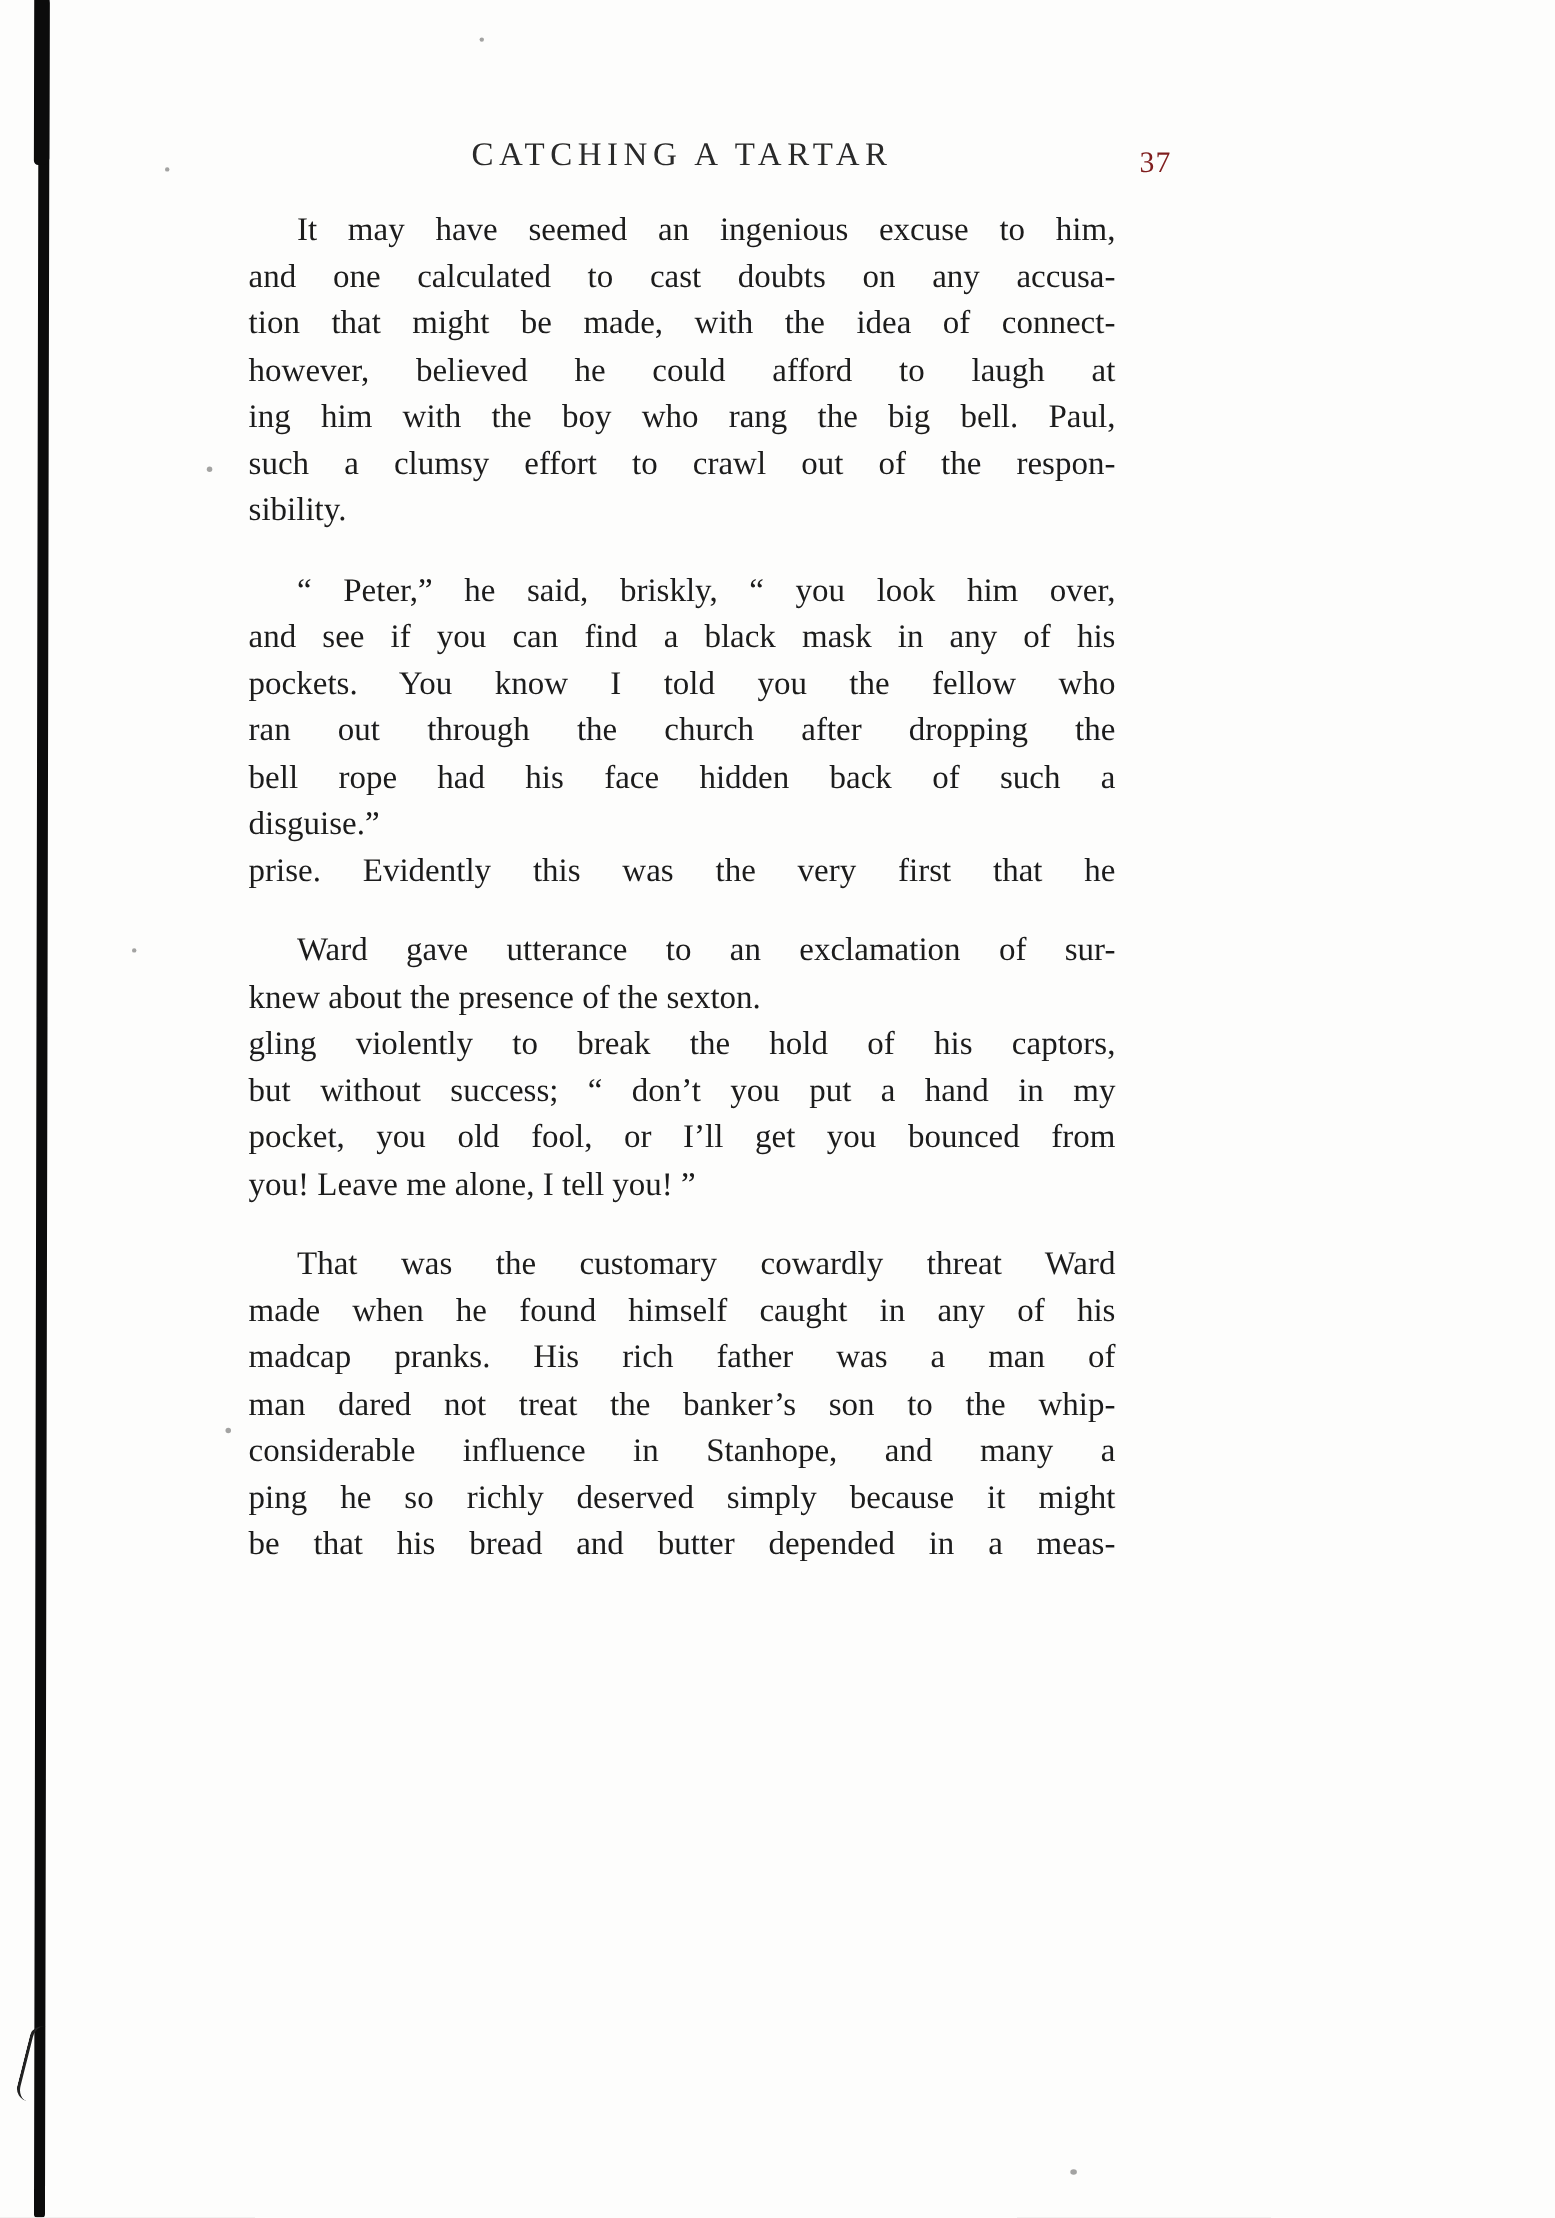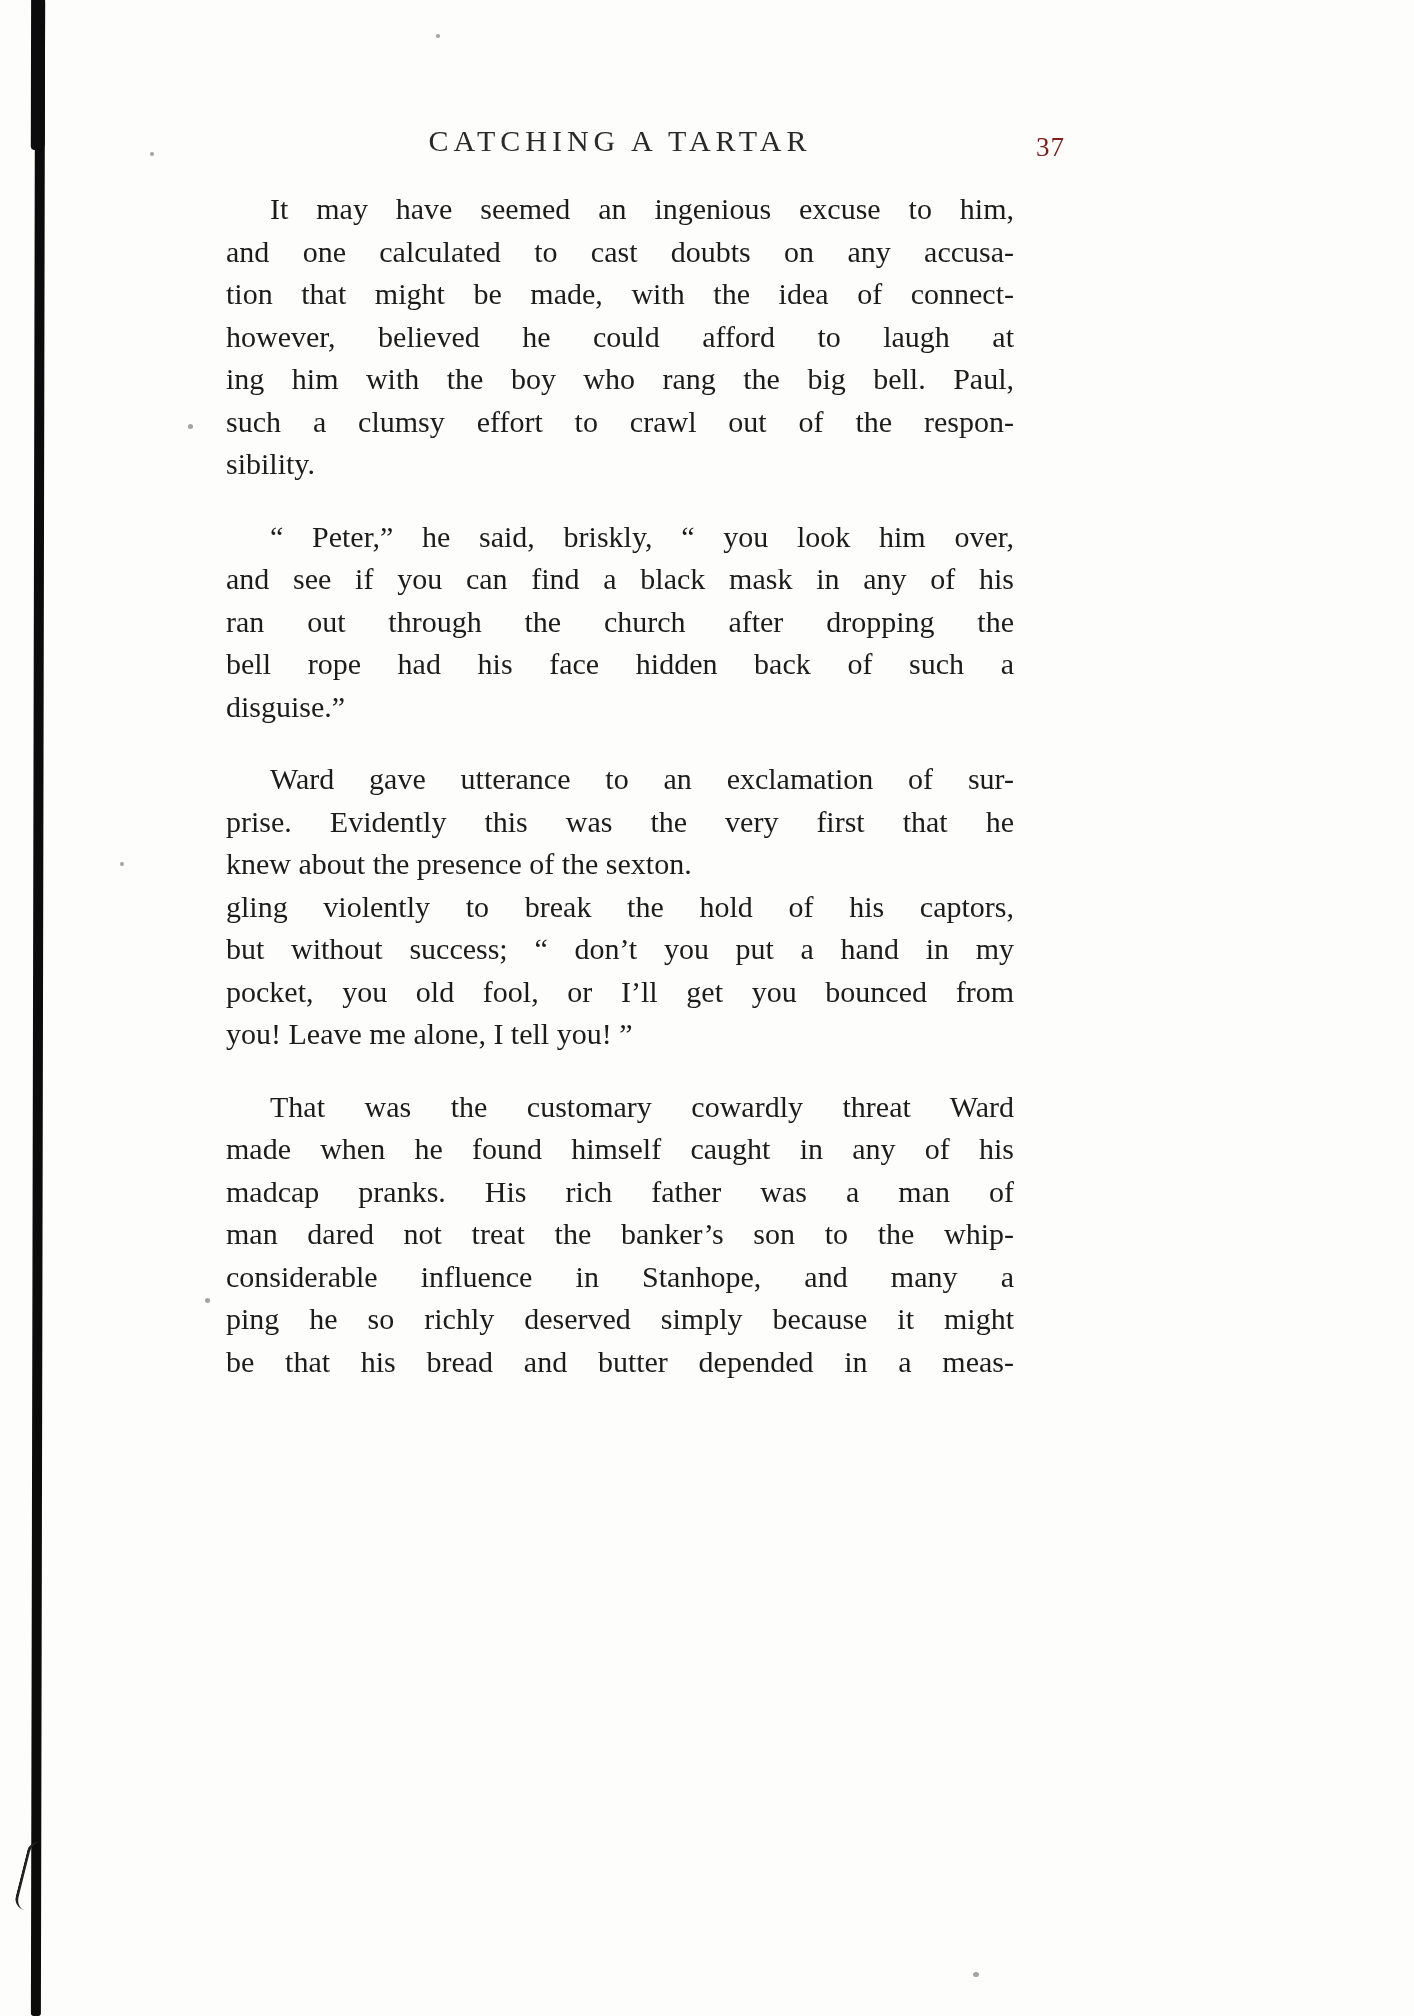--- a/index.html
+++ b/index.html
@@ -103,25 +103,26 @@
     <div class="body">
         <div class="line first">It may have seemed an ingenious excuse to him,</div>
         <div class="line">and one calculated to cast doubts on any accusa-</div>
         <div class="line">tion that might be made, with the idea of connect-</div>
         <div class="line">however, believed he could afford to laugh at</div>
         <div class="line">ing him with the boy who rang the big bell. Paul,</div>
         <div class="line">such a clumsy effort to crawl out of the respon-</div>
         <div class="line flushleft">sibility.</div>
         <div class="line first">“ Peter,” he said, briskly, “ you look him over,</div>
         <div class="line">and see if you can find a black mask in any of his</div>
+        <div class="line">pockets. You know I told you the fellow who</div>
         <div class="line">ran out through the church after dropping the</div>
         <div class="line">bell rope had his face hidden back of such a</div>
         <div class="line flushleft">disguise.”</div>
+        <div class="line">prise. Evidently this was the very first that he</div>
         <div class="line first">Ward gave utterance to an exclamation of sur-</div>
-        <div class="line">prise. Evidently this was the very first that he</div>
         <div class="line flushleft">knew about the presence of the sexton.</div>
         <div class="line">gling violently to break the hold of his captors,</div>
         <div class="line">but without success; “ don’t you put a hand in my</div>
         <div class="line">pocket, you old fool, or I’ll get you bounced from</div>
         <div class="line flushleft">you!  Leave me alone, I tell you! ”</div>
         <div class="line first">That was the customary cowardly threat Ward</div>
         <div class="line">made when he found himself caught in any of his</div>
         <div class="line">madcap pranks. His rich father was a man of</div>
         <div class="line">man dared not treat the banker’s son to the whip-</div>
         <div class="line">considerable influence in Stanhope, and many a</div>

